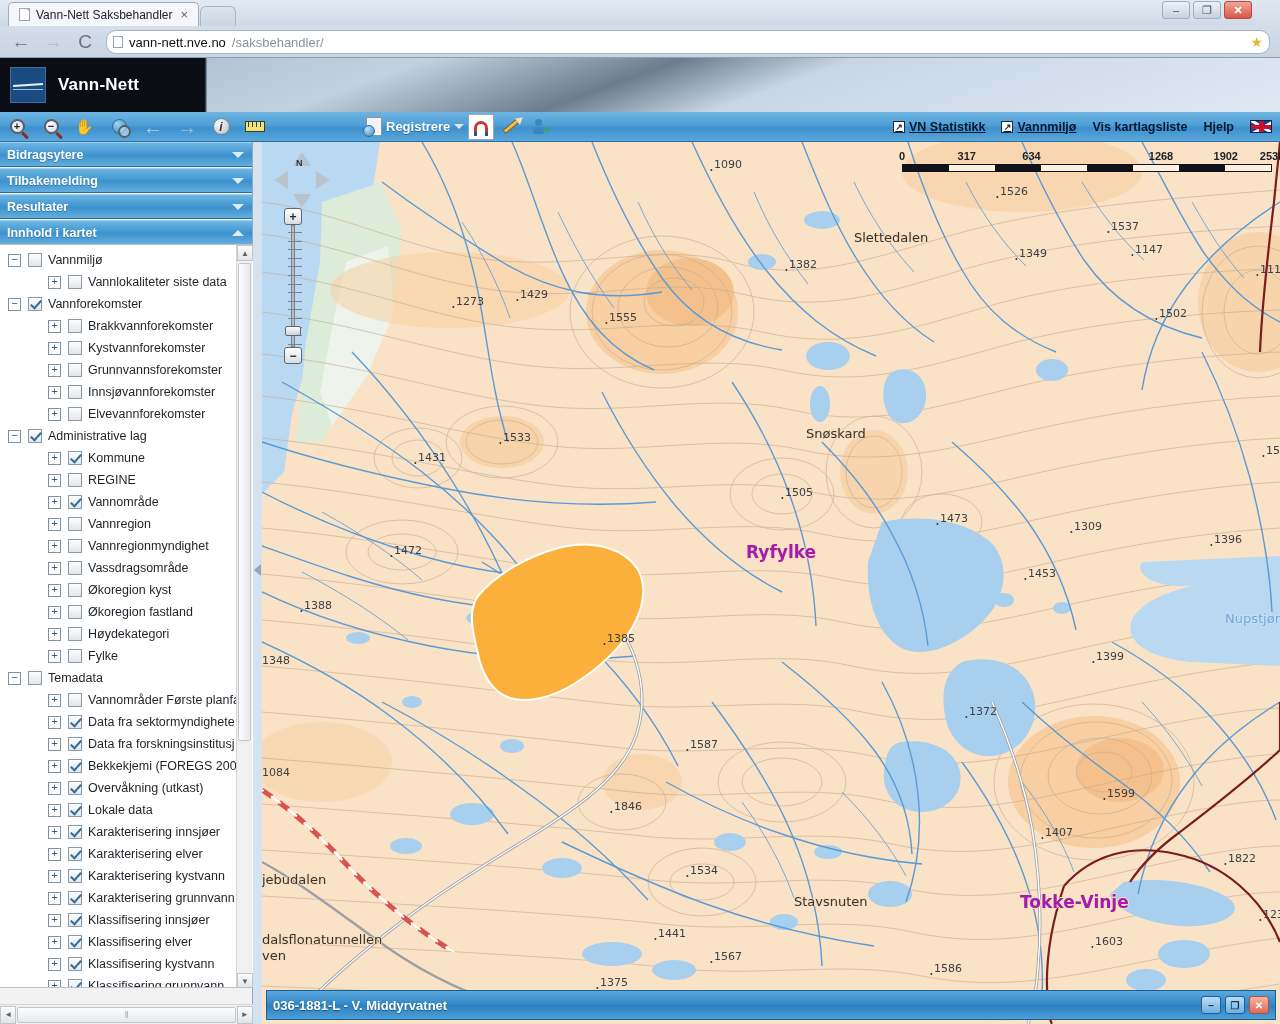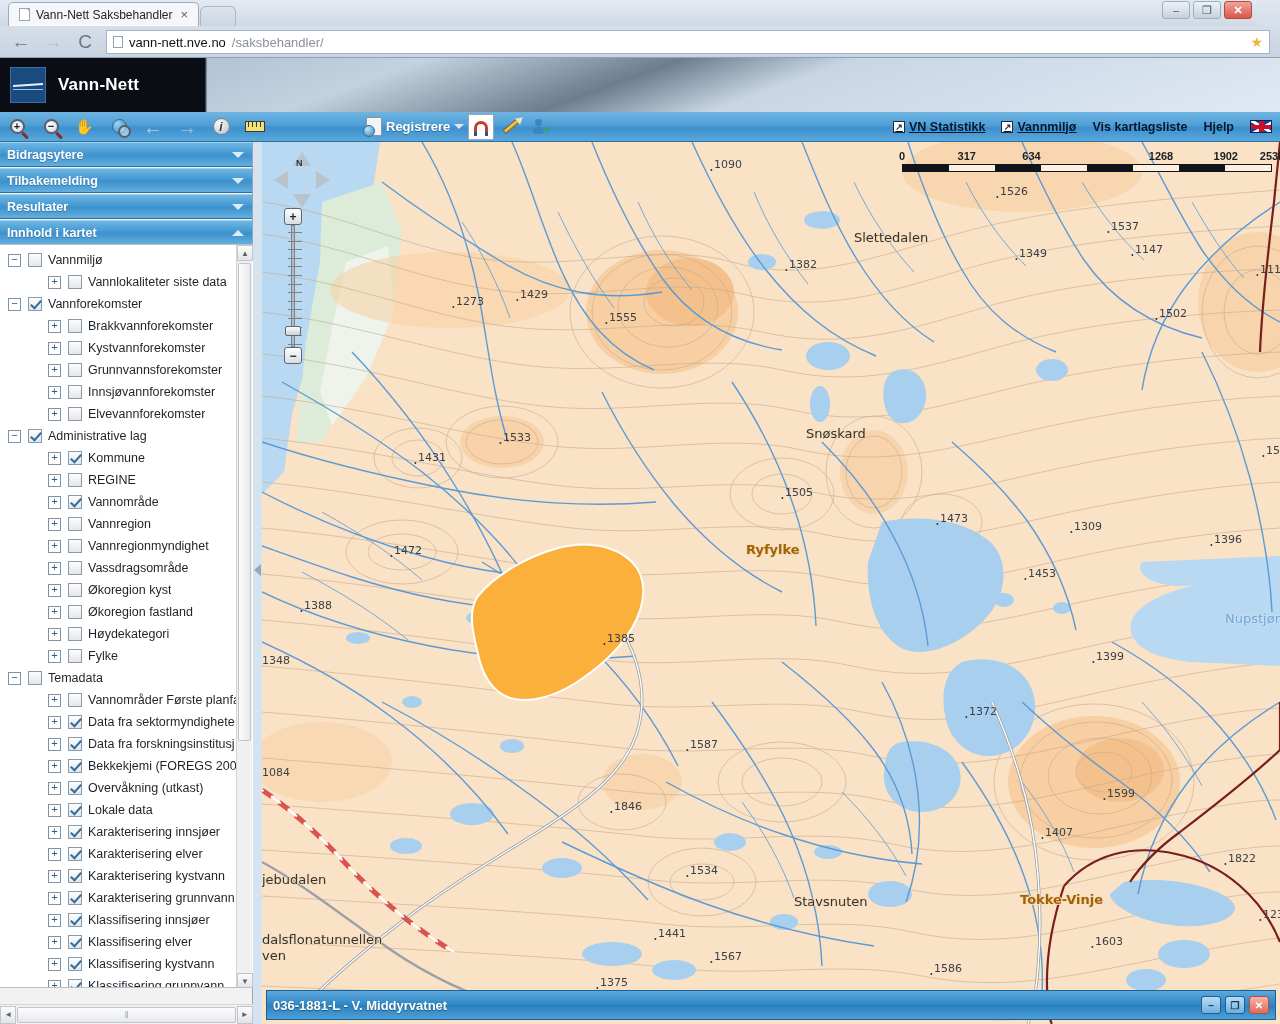--- a/index.html
+++ b/index.html
@@ -56,21 +56,21 @@
   .wbtn.close { background: linear-gradient(#f0a598, #d9574a); border-color: #b84b3e; color: #fff; font-weight: bold; }
 
   #urlbar-row {
     position: absolute; left: 0; top: 26px; width: 1280px; height: 32px;
     display: flex; align-items: center; gap: 10px; padding: 0 10px;
   }
   .navbtn { font-size: 19px; color: #6a7684; width: 22px; text-align: center; }
   .navbtn.fwd { color: #b3bcc7; }
   #urlbox {
     flex: 1; height: 24px; background: #fff;
-    border: 1px solid #a8b4c2; border-radius: 0;
+    border: 1px solid #a8b4c2; border-radius: 10px;
     display: flex; align-items: center; padding: 6px 6px; gap: 6px;
     font-size: 13px;
   }
   #urlbox .page-ico2 {
     width: 10px; height: 12px; background: #fff; border: 1px solid #97a3b2; position: relative; flex: none;
   }
   #urlbox .page-ico2:after {
     content: ""; position: absolute; right: -1px; top: -1px;
     border-width: 0 3px 3px 0; border-style: solid;
     border-color: transparent #97a3b2 transparent transparent;
@@ -315,21 +315,21 @@
   #map {
     position: absolute; left: 262px; top: 142px; width: 1018px; height: 882px;
     background: #f6dcb9; overflow: hidden;
   }
   #map-canvas { position: absolute; left: 0; top: 0; width: 1018px; height: 882px; }
   #map-label-layer { position: absolute; left: 0; top: 0; width: 1018px; height: 882px; pointer-events: none; }
   .mlabel {
     position: absolute; font-size: 12px; color: #24282d; white-space: nowrap;
     font-family: "DejaVu Sans", sans-serif;
   }
-  .mlabel.place { font-size: 13px; font-weight: bold; color: #a16207;
+  .mlabel.place { font-size: 17px; font-weight: bold; color: #a21caf;
     text-shadow: 1px 0 #f6dcb9, -1px 0 #f6dcb9, 0 1px #f6dcb9, 0 -1px #f6dcb9; }
   .mlabel.valley { font-size: 13px; color: #333; font-weight: normal;
     text-shadow: 1px 0 #f6dcb9, -1px 0 #f6dcb9, 0 1px #f6dcb9, 0 -1px #f6dcb9; }
   .mlabel.water { font-size: 13px; color: #6fa8dc; font-weight: normal;
     text-shadow: 1px 0 #c8dff2, -1px 0 #c8dff2, 0 1px #c8dff2, 0 -1px #c8dff2; }
   .mlabel.elev { font-size: 11px; color: #3b4047; }
   .mlabel.elev:before {
     content: "·"; position: absolute; left: -5px; top: 4px; font-size: 15px; color: #3b4047;
   }
 

